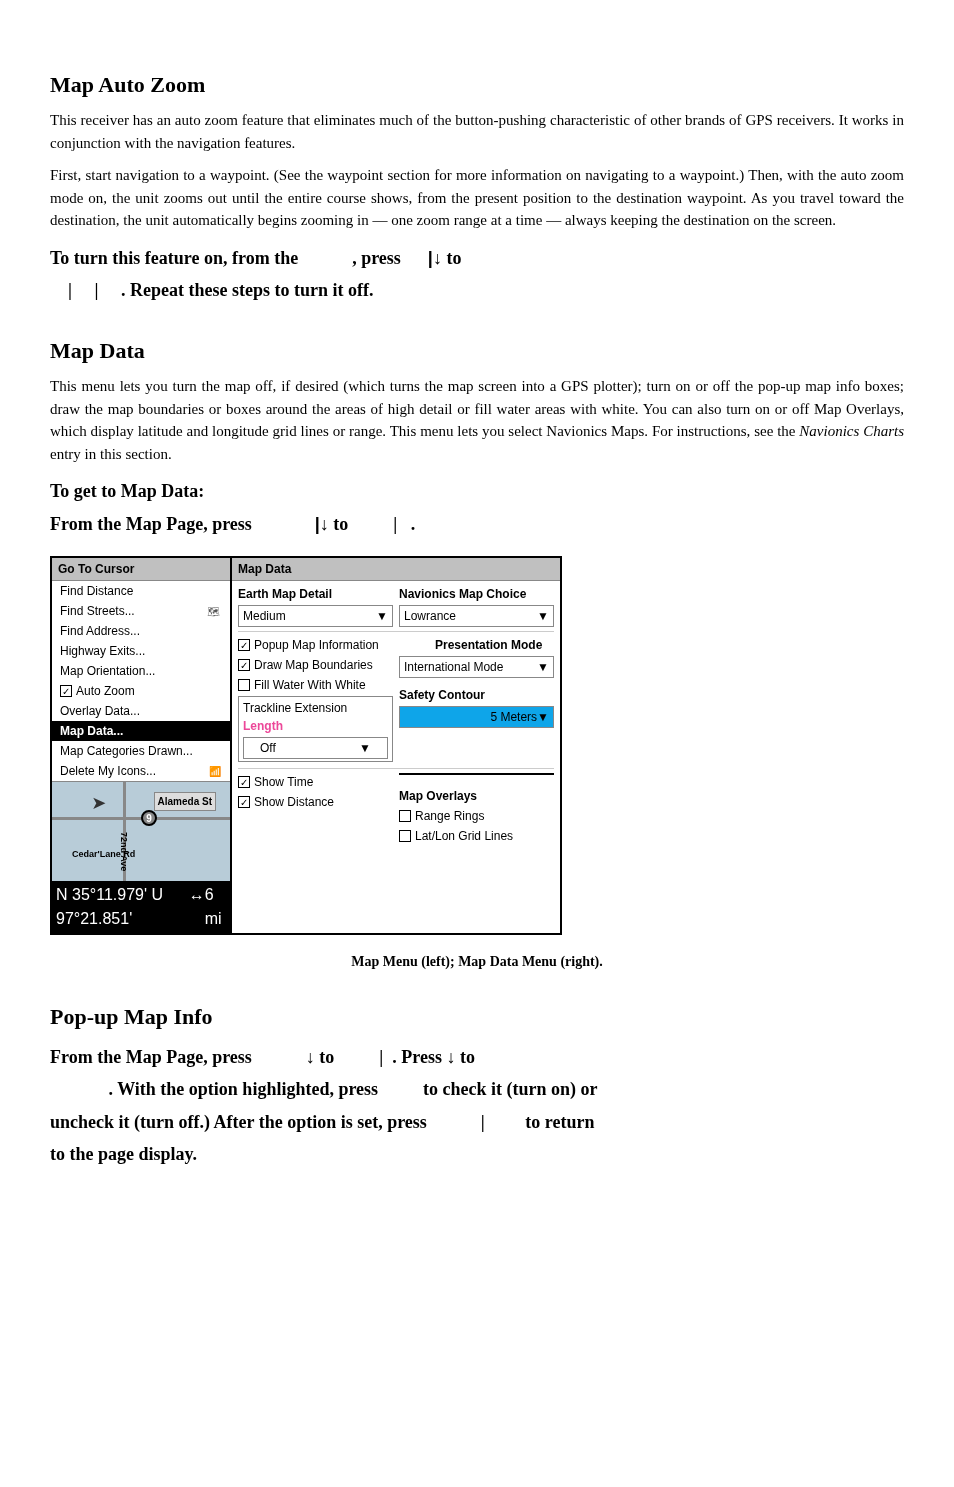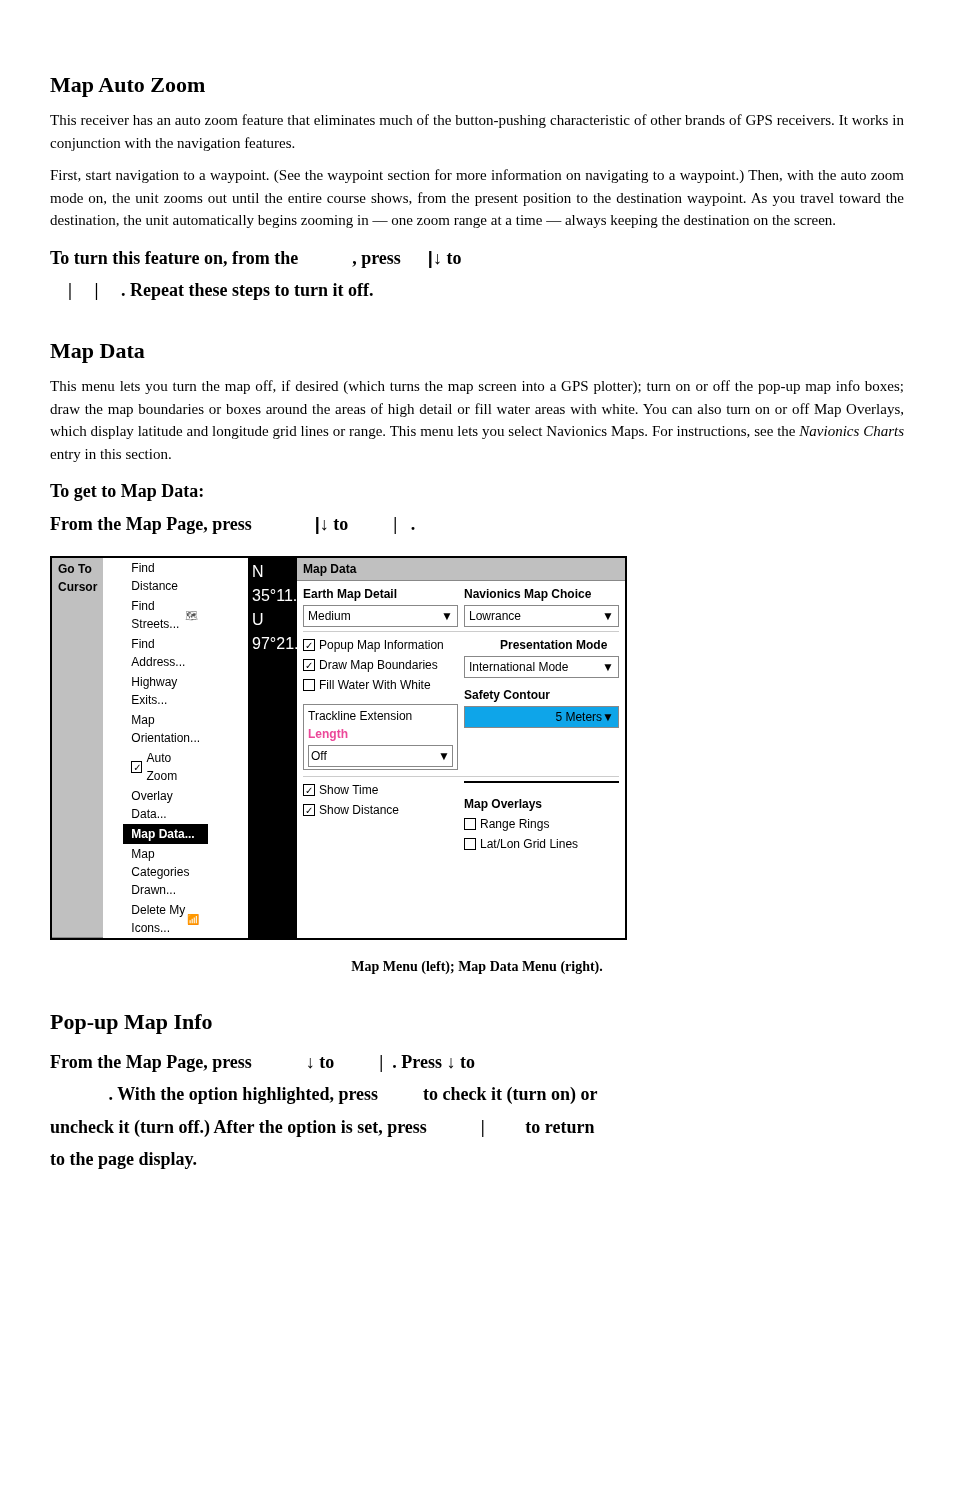--- a/index.html
+++ b/index.html
@@ -36,25 +36,24 @@
       font-weight: bold;
       font-size: 14px;
       margin: 8px 0 18px 0;
     }
     .map-outer {
       display: flex;
       margin: 16px 0;
     }
     .left-menu-wrapper {
       display: flex;
-      flex-direction: row;
+      flex-direction: column;
       border: 2px solid #000;
-      width: 247px;
+      width: 182px;
       background: #fff;
-      gap: 20px;
     }
     .right-menu-wrapper {
       display: flex;
       flex-direction: column;
       border: 2px solid #000;
       border-left: none;
       width: 330px;
       background: #fff;
     }
   </style>
@@ -160,28 +159,28 @@
                 <span style="position:absolute;top:-2px;left:1px;font-size:10px;">✓</span>
               </span>
               <span>Popup Map Information</span>
             </div>
             <div style="display:flex; align-items:center; margin-bottom:2px;">
               <span style="display:inline-block;width:12px;height:12px;border:1px solid #000;margin-right:4px;position:relative;flex-shrink:0;">
                 <span style="position:absolute;top:-2px;left:1px;font-size:10px;">✓</span>
               </span>
               <span>Draw Map Boundaries</span>
             </div>
-            <div style="display:flex; align-items:center; margin-bottom:10px;">
+            <div style="display:flex; align-items:center; margin-bottom:2px;">
               <span style="display:inline-block;width:12px;height:12px;border:1px solid #000;margin-right:4px;flex-shrink:0;"></span>
               <span>Fill Water With White</span>
             </div>
             <div style="margin-bottom:2px; border:1px solid #888; padding:2px 4px;">
               <div>Trackline Extension</div>
               <div style="font-weight:bold; color:#ec4899;">Length</div>
-              <div style="border:1px solid #888; padding:1px 2px; display:flex; justify-content:space-between; background:#fff; margin-top:2px;">
+              <div style="border:1px solid #888; padding:1px 16px; display:flex; justify-content:space-between; background:#fff; margin-top:2px;">
                 <span>Off</span>
                 <span>▼</span>
               </div>
             </div>
           </div>
           <div style="flex:1;">
             <div style="font-weight:bold; font-size:12px; margin-bottom:2px;padding-left:36px;">Presentation Mode</div>
             <div style="border:1px solid #888; padding:1px 4px; display:flex; justify-content:space-between; background:#fff; margin-bottom:8px;">
               <span>International Mode</span>
               <span>▼</span>

